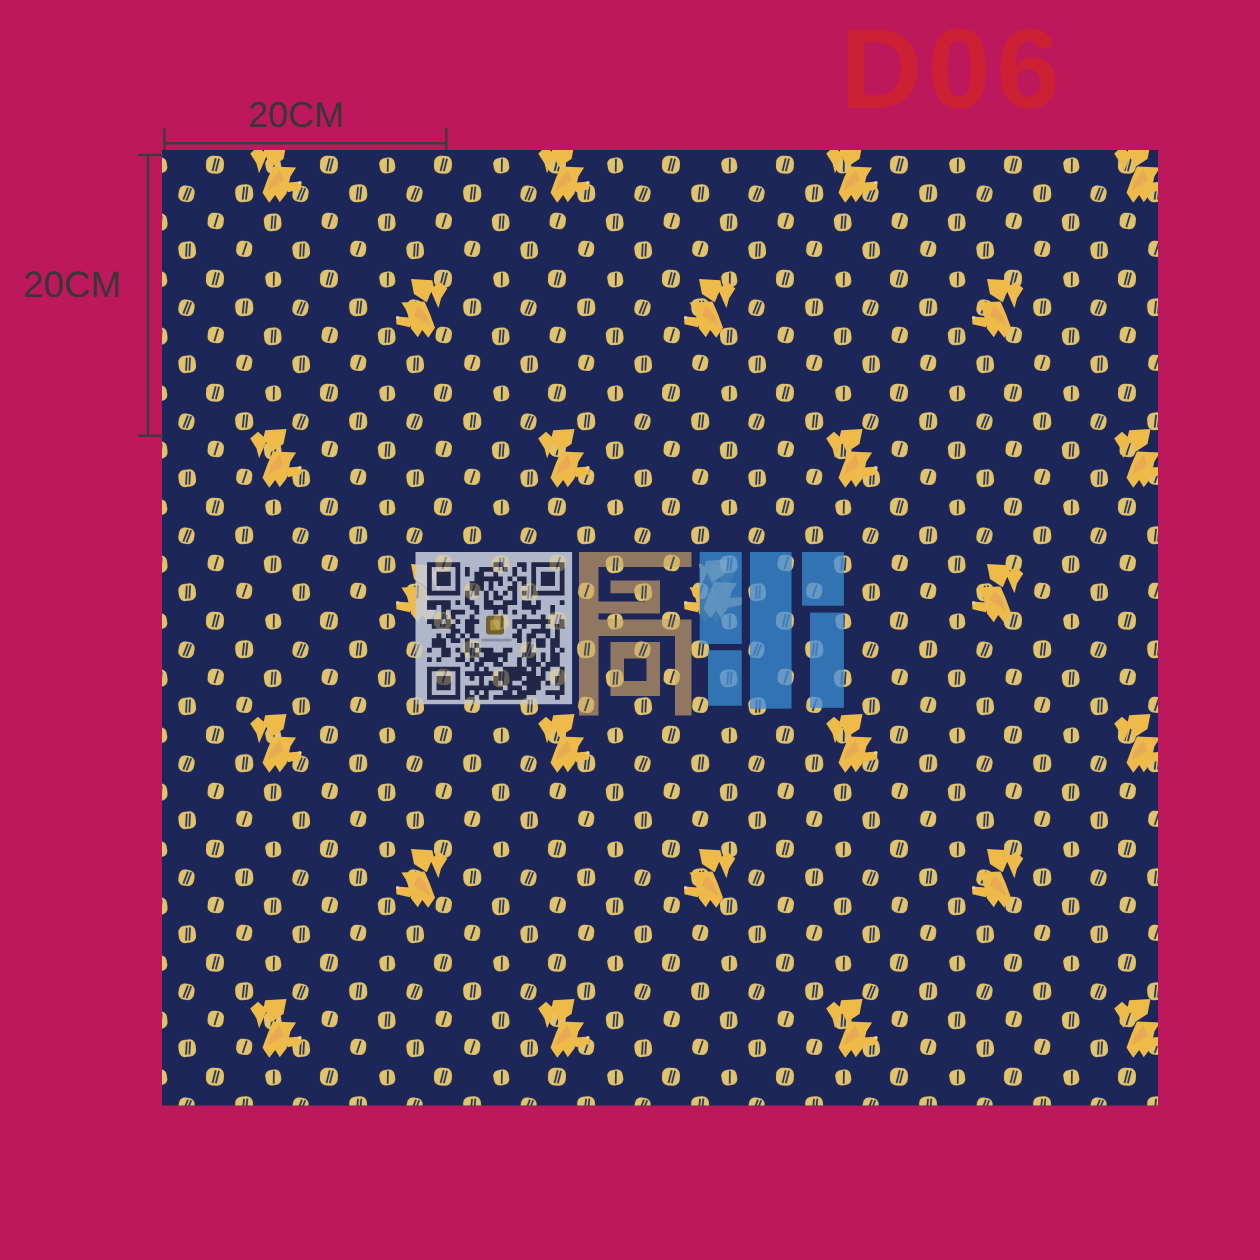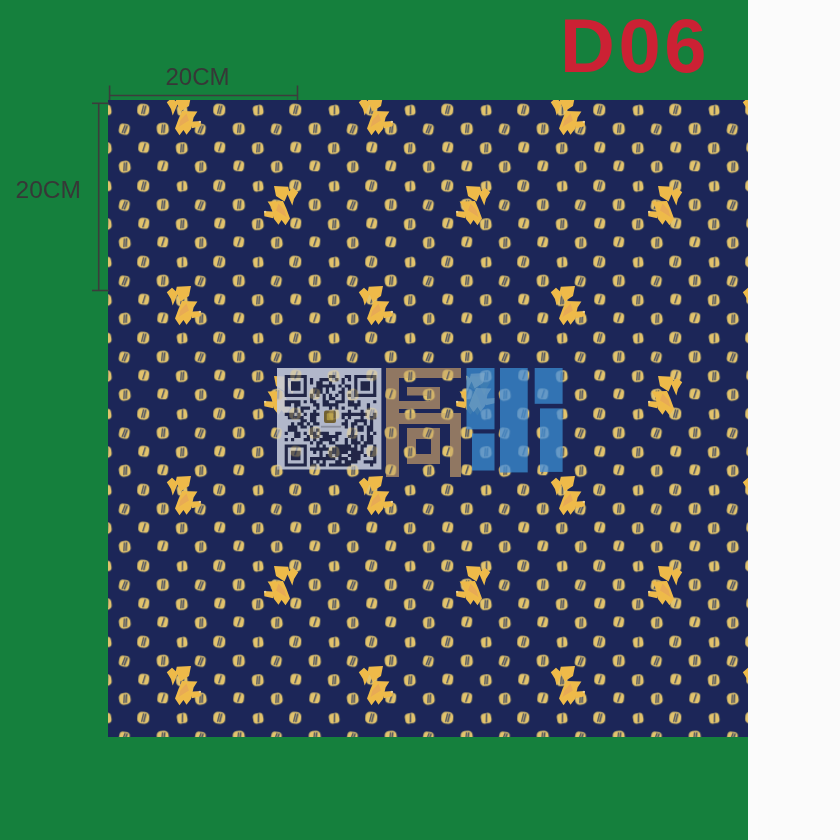--- a/index.html
+++ b/index.html
@@ -1,16 +1,16 @@
 <!DOCTYPE html>
 <html><head>
 <meta charset="utf-8">
 <style>
 html,body{margin:0;padding:0;background:#fbfbfb;}
-#page{position:relative;width:748px;height:840px;background:#15803d;font-family:"Liberation Sans",sans-serif;overflow:hidden;}
+#page{position:relative;width:840px;height:840px;background:#be185d;font-family:"Liberation Sans",sans-serif;overflow:hidden;}
 </style>
 </head>
 <body>
 <div id="page">
 <svg width="840" height="840" viewBox="0 0 840 840" xmlns="http://www.w3.org/2000/svg">
 <defs>
 <filter id="soften" x="-2%" y="-2%" width="104%" height="104%">
           <feGaussianBlur stdDeviation="0.45"></feGaussianBlur>
         </filter>
 

